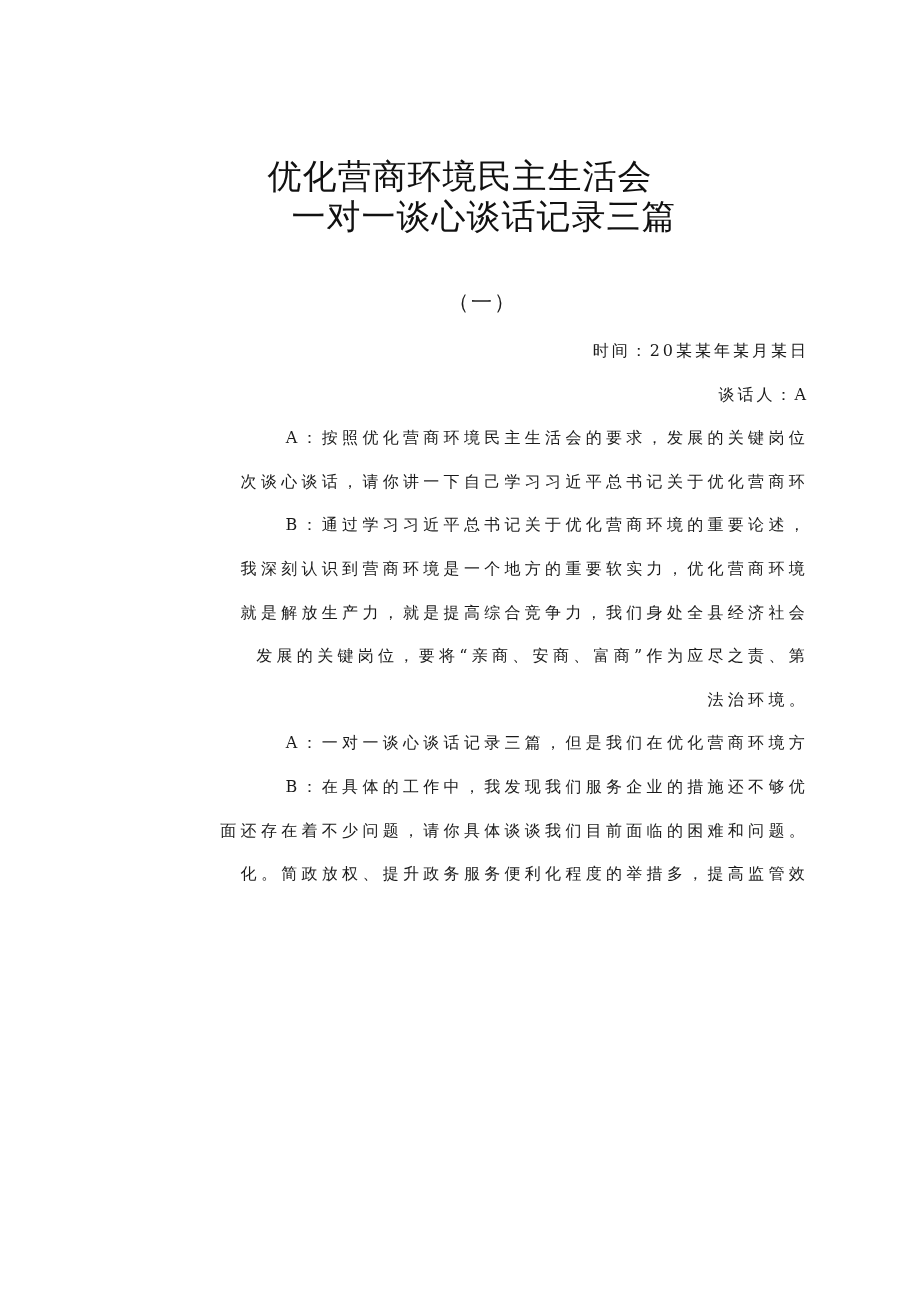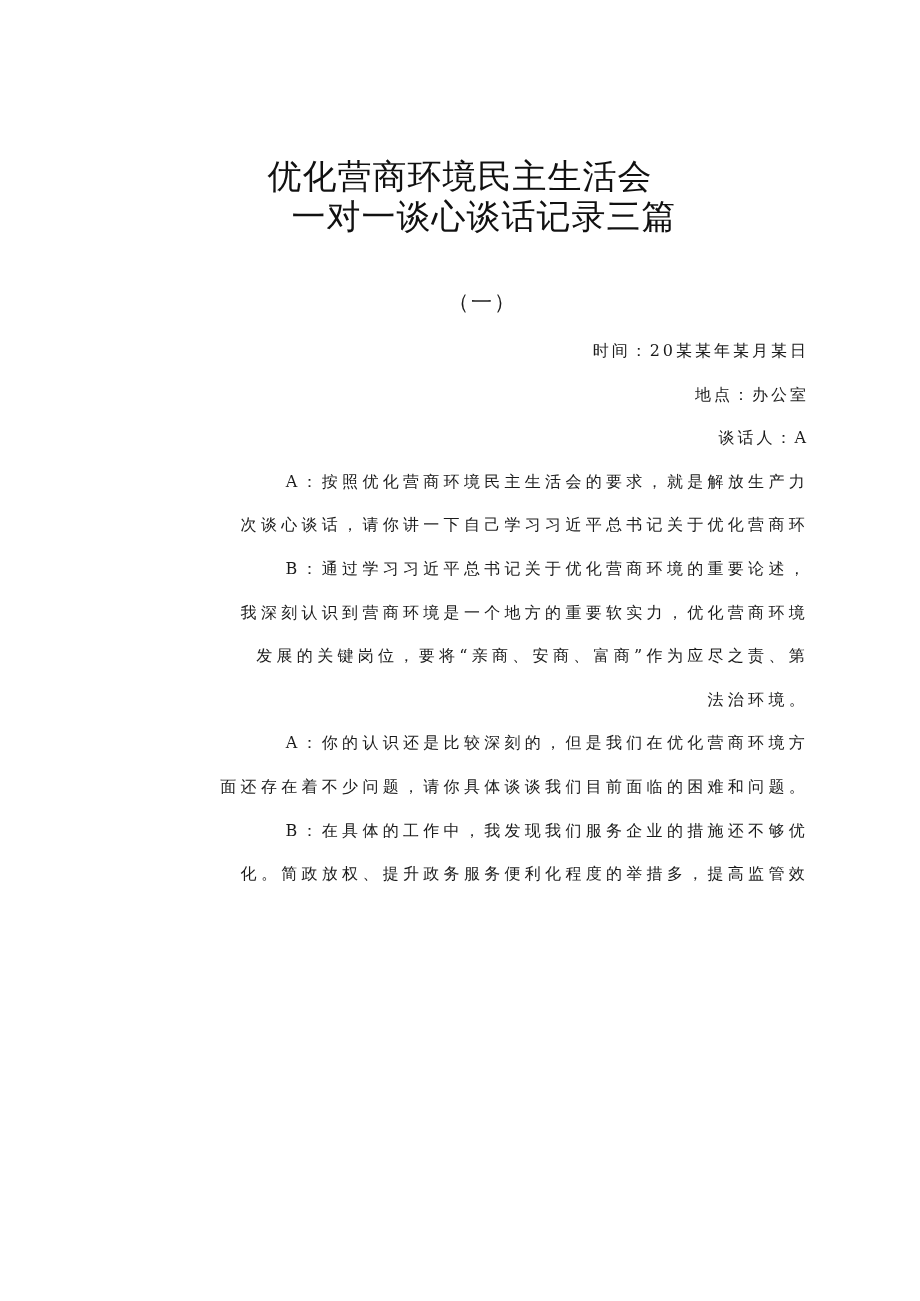--- a/index.html
+++ b/index.html
@@ -20,28 +20,28 @@
 </head>
 <body>
 
 <div class="page">
   <div class="title l1">优化营商环境民主生活会</div>
   <div class="title l2">一对一谈心谈话记录三篇</div>
   <div class="section">（一）</div>
 
   <div class="body">
     <span class="line meta">时间：20某某年某月某日</span>
-    <span class="line meta">地点：办公室</span>
     <span class="line meta">谈话人：A</span>
     <div id="lines">
-        <span class="line indent">A：按照优化营商环境民主生活会的要求，就是解放生产力</span>
+        <span class="line indent">A：按照优化营商环境民主生活会的要求，发展的关键岗位</span>
         <span class="line">次谈心谈话，请你讲一下自己学习习近平总书记关于优化营商环</span>
         <span class="line indent">B：通过学习习近平总书记关于优化营商环境的重要论述，</span>
         <span class="line">我深刻认识到营商环境是一个地方的重要软实力，优化营商环境</span>
+        <span class="line">就是解放生产力，就是提高综合竞争力，我们身处全县经济社会</span>
         <span class="line">发展的关键岗位，要将“亲商、安商、富商”作为应尽之责、第</span>
         <span class="line">法治环境。</span>
-        <span class="line indent">A：你的认识还是比较深刻的，但是我们在优化营商环境方</span>
+        <span class="line indent">A：一对一谈心谈话记录三篇，但是我们在优化营商环境方</span>
+        <span class="line indent">B：在具体的工作中，我发现我们服务企业的措施还不够优</span>
         <span class="line">面还存在着不少问题，请你具体谈谈我们目前面临的困难和问题。</span>
-        <span class="line indent">B：在具体的工作中，我发现我们服务企业的措施还不够优</span>
         <span class="line">化。简政放权、提升政务服务便利化程度的举措多，提高监管效</span>
       </div>
   </div>
 </div>
 
 </body></html>

